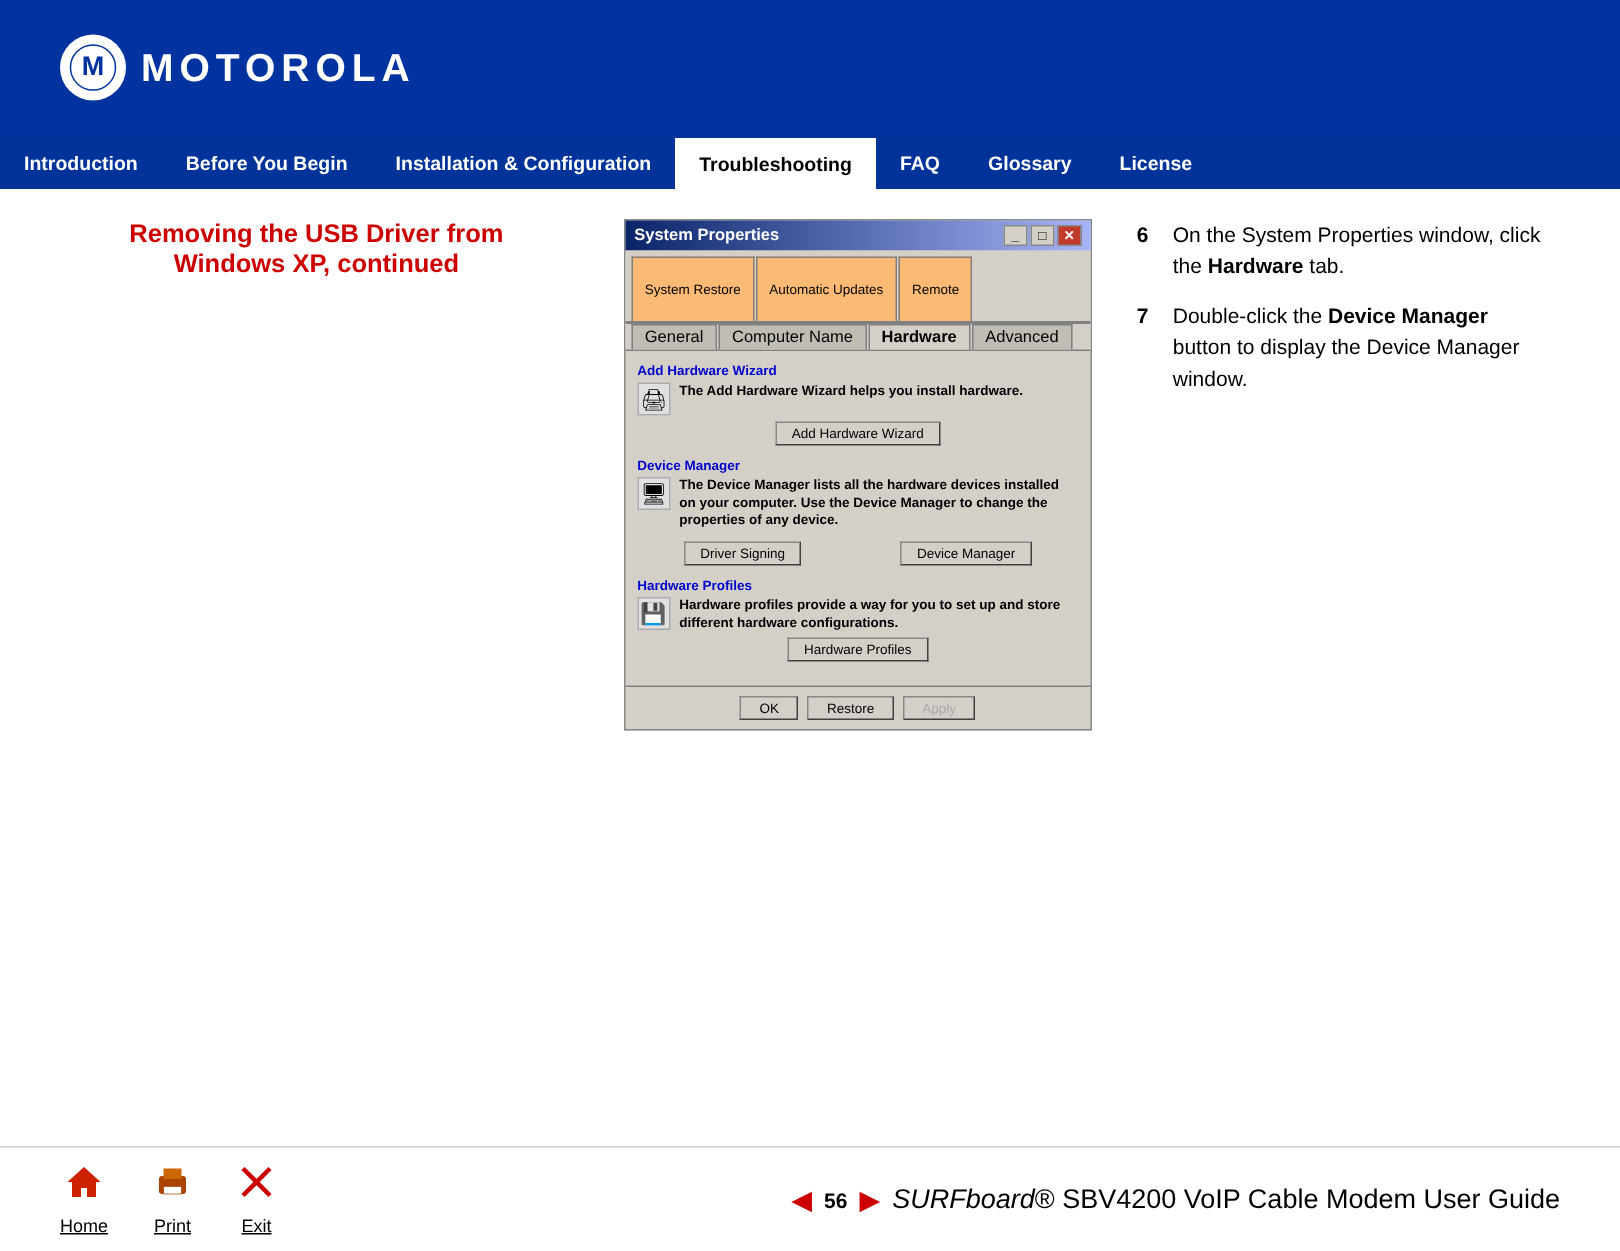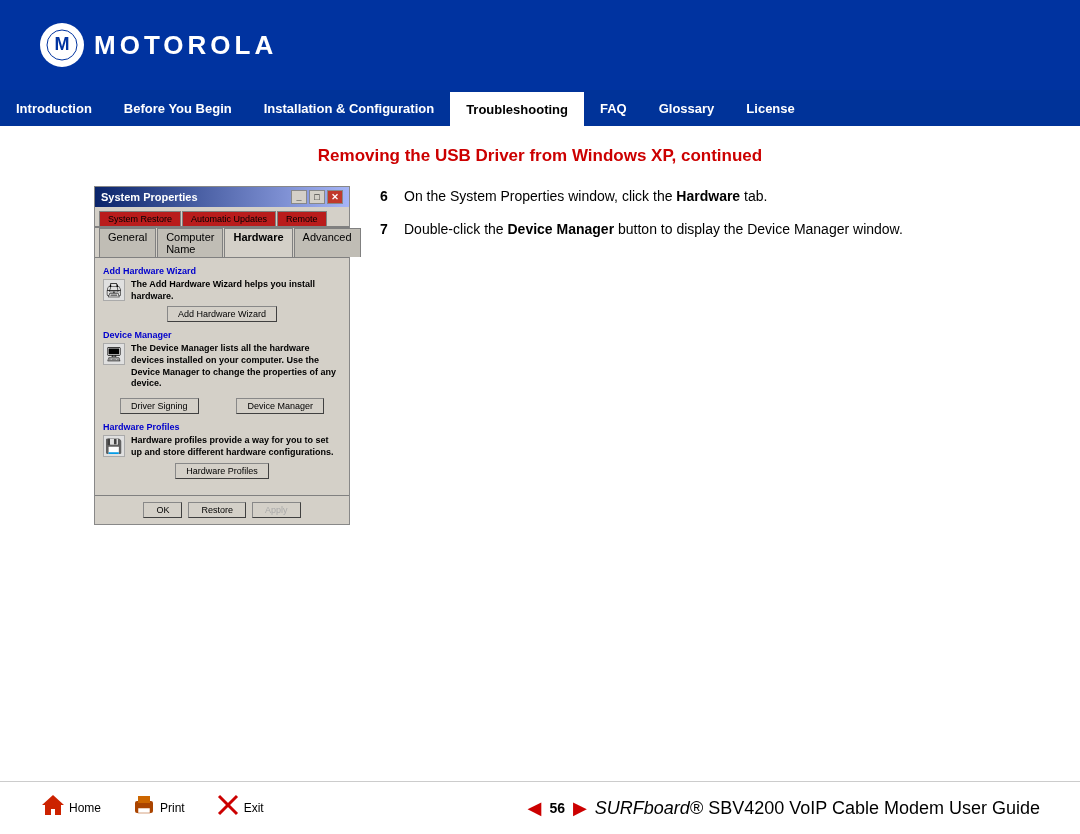--- a/index.html
+++ b/index.html
@@ -80,40 +80,40 @@
       background: #ffffff;
       color: #000000;
       border-top: 2px solid #003399;
     }
 
     
     .content-area {
       flex: 1;
       padding: 20px 50px 20px 50px;
       display: flex;
-      flex-direction: column;
+      flex-direction: row;
     }
 
     .page-title {
       text-align: center;
       color: #cc0000;
       font-size: 17px;
       font-weight: bold;
       margin-bottom: 20px;
     }
 
     .main-content {
       display: flex;
       gap: 30px;
       align-items: flex-start;
     }
 
     
     .dialog-screenshot {
-      width: 256px;
+      width: 312px;
       flex-shrink: 0;
       border: 1px solid #888;
       background: #d4d0c8;
       font-family: 'Tahoma', Arial, sans-serif;
       font-size: 10px;
       margin-left: 44px;
     }
 
     .dialog-titlebar {
       background: linear-gradient(to right, #0a246a, #a6b5f7);
@@ -151,25 +151,25 @@
 
     .dialog-tabs {
       display: flex;
       border-bottom: 2px solid #808080;
       background: #d4d0c8;
       padding: 4px 4px 0 4px;
       gap: 1px;
     }
 
     .dialog-tab {
-      padding: 2px 8px;
+      padding: 16px 8px;
       font-size: 9px;
       border: 1px solid #808080;
       border-bottom: none;
-      background: #b91c1c;
+      background: #fdba74;
       cursor: pointer;
       color: #000;
     }
 
     .dialog-tabs-row2 {
       display: flex;
       border-bottom: 1px solid #808080;
       background: #d4d0c8;
       padding: 0 4px;
       gap: 1px;
@@ -305,24 +305,25 @@
     }
 
     .footer-nav-left {
       display: flex;
       gap: 30px;
       align-items: center;
     }
 
     .footer-nav-item {
       display: flex;
-      flex-direction: row;
+      flex-direction: column;
       align-items: center;
       cursor: pointer;
       gap: 3px;
+      text-decoration: underline;
     }
 
     .footer-icon-home {
       color: #cc2200;
       font-size: 22px;
     }
 
     .footer-icon-print {
       color: #aa4400;
       font-size: 22px;

